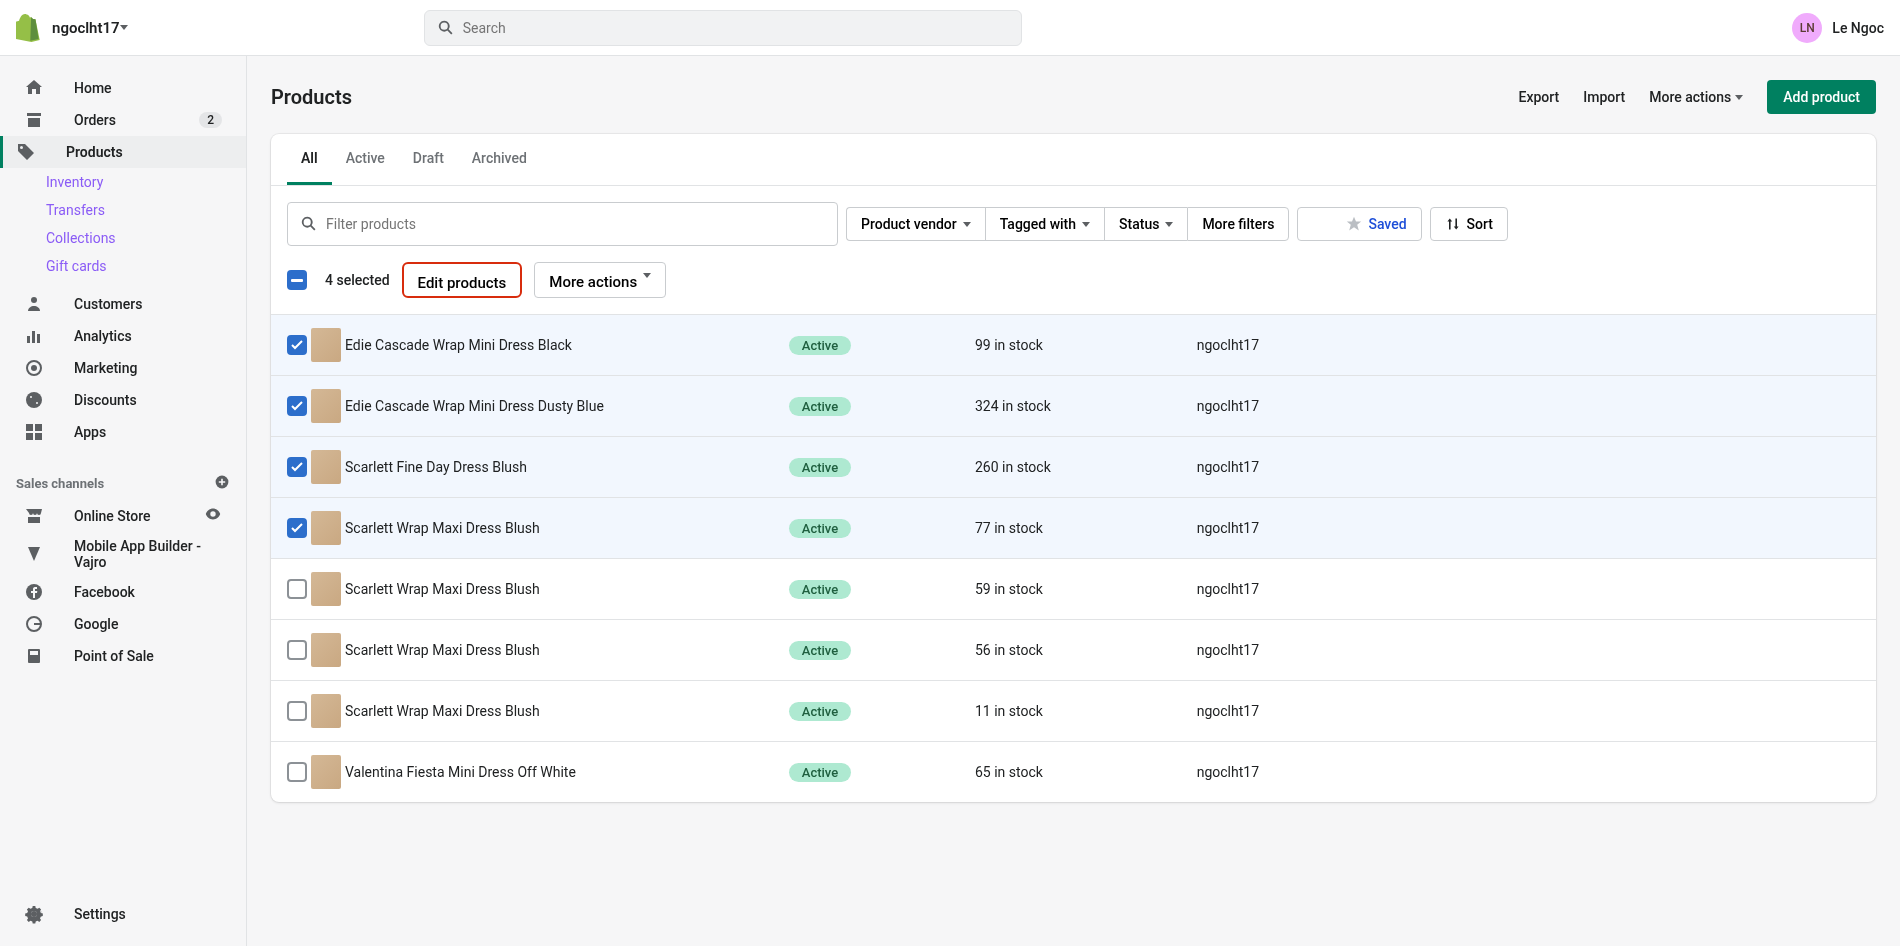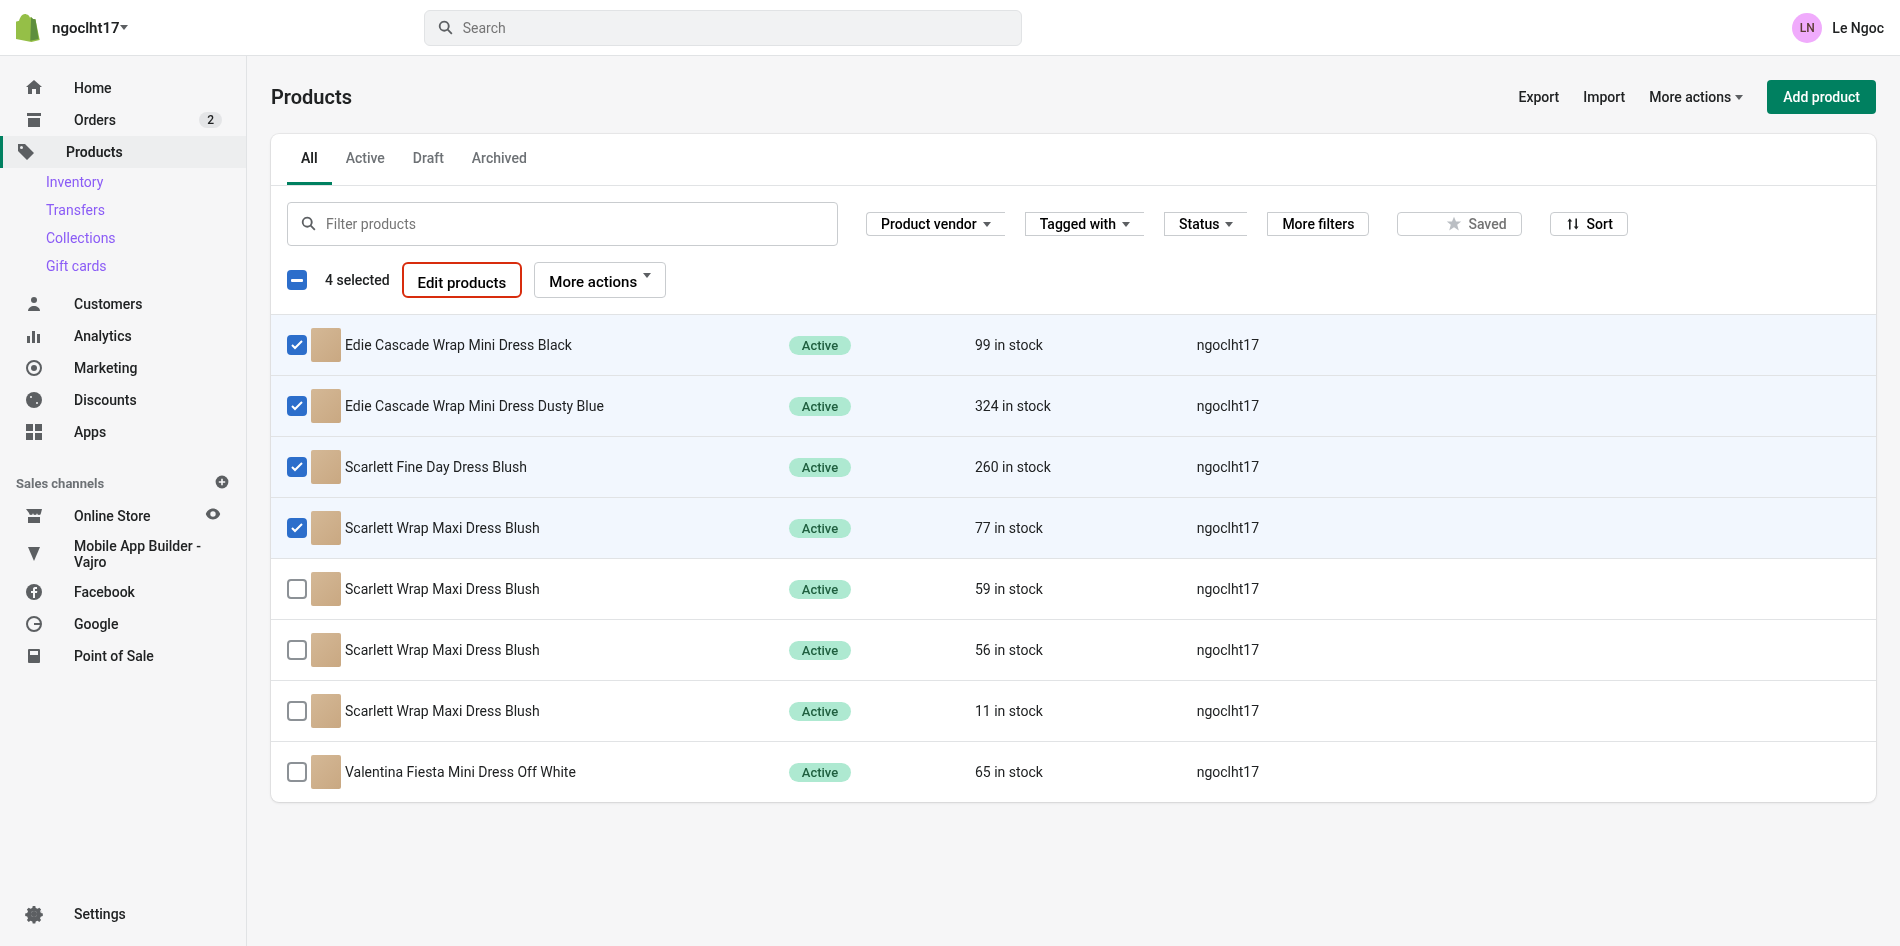--- a/index.html
+++ b/index.html
@@ -31,22 +31,22 @@
 .page-actions { margin-left: auto; display: flex; align-items: center; gap: 24px; }
 .page-actions .text-btn { cursor: pointer; font-weight: 500; display: flex; align-items: center; gap: 4px; }
 .btn-primary { background: #008060; color: #fff; border: none; border-radius: 4px; padding: 9px 16px; font-weight: 500; font-size: 14px; cursor: pointer; }
 .card { background: #fff; border-radius: 8px; box-shadow: 0 0 0 1px rgba(0,0,0,0.05), 0 1px 3px rgba(0,0,0,0.1); }
 .tabs { display: flex; border-bottom: 1px solid #e1e3e5; padding: 0 16px; }
 .tab { padding: 16px 14px; cursor: pointer; color: #6d7175; font-size: 14px; font-weight: 500; border-bottom: 3px solid transparent; }
 .tab.active { color: #202223; border-bottom-color: #008060; font-weight: 600; }
 .filters-row { display: flex; padding: 16px; gap: 8px; align-items: center; }
 .filter-input { flex: 1; max-width: 551px; height: 44px; border: 1px solid #c9cccf; border-radius: 4px; display: flex; align-items: center; padding: 0 12px; gap: 8px; }
 .filter-input input { border: none; outline: none; font-size: 14px; flex: 1; }
-.filter-btn { height: 24px; border: 1px solid #c9cccf; background: #fff; padding: 0 14px; border-radius: 4px; cursor: pointer; font-size: 14px; font-weight: 500; display: flex; align-items: center; gap: 6px; margin-left: 20px; }
-.filter-btn.saved { color: #737373; padding-left: 48px; }
+.filter-btn { height: 34px; border: 1px solid #c9cccf; background: #fff; padding: 0 14px; border-radius: 4px; cursor: pointer; font-size: 14px; font-weight: 500; display: flex; align-items: center; gap: 6px; }
+.filter-btn.saved { color: #1d4ed8; padding-left: 48px; }
 .filter-group { display: flex; }
 .filter-group .filter-btn { border-radius: 0; border-right: none; }
 .filter-group .filter-btn:first-child { border-radius: 4px 0 0 4px; }
 .filter-group .filter-btn:last-child { border-radius: 0 4px 4px 0; border-right: 1px solid #c9cccf; }
 .bulk-row { display: flex; padding: 0 16px 16px; gap: 12px; align-items: center; }
 .bulk-check { width: 20px; height: 20px; background: #2c6ecb; border-radius: 4px; display: flex; align-items: center; justify-content: center; cursor: pointer; margin-right: 6px; }
 .bulk-count { font-weight: 500; font-size: 14px; }
 .bulk-btn { height: 36px; border: 1px solid #c9cccf; background: #fff; padding: 10px 14px; border-radius: 4px; cursor: pointer; font-size: 15px; font-weight: 500; display: flex; gap: 6px; }
 .bulk-btn.highlight { border: 2px solid #d82c0d; border-radius: 6px; }
 .products-table { width: 100%; }

